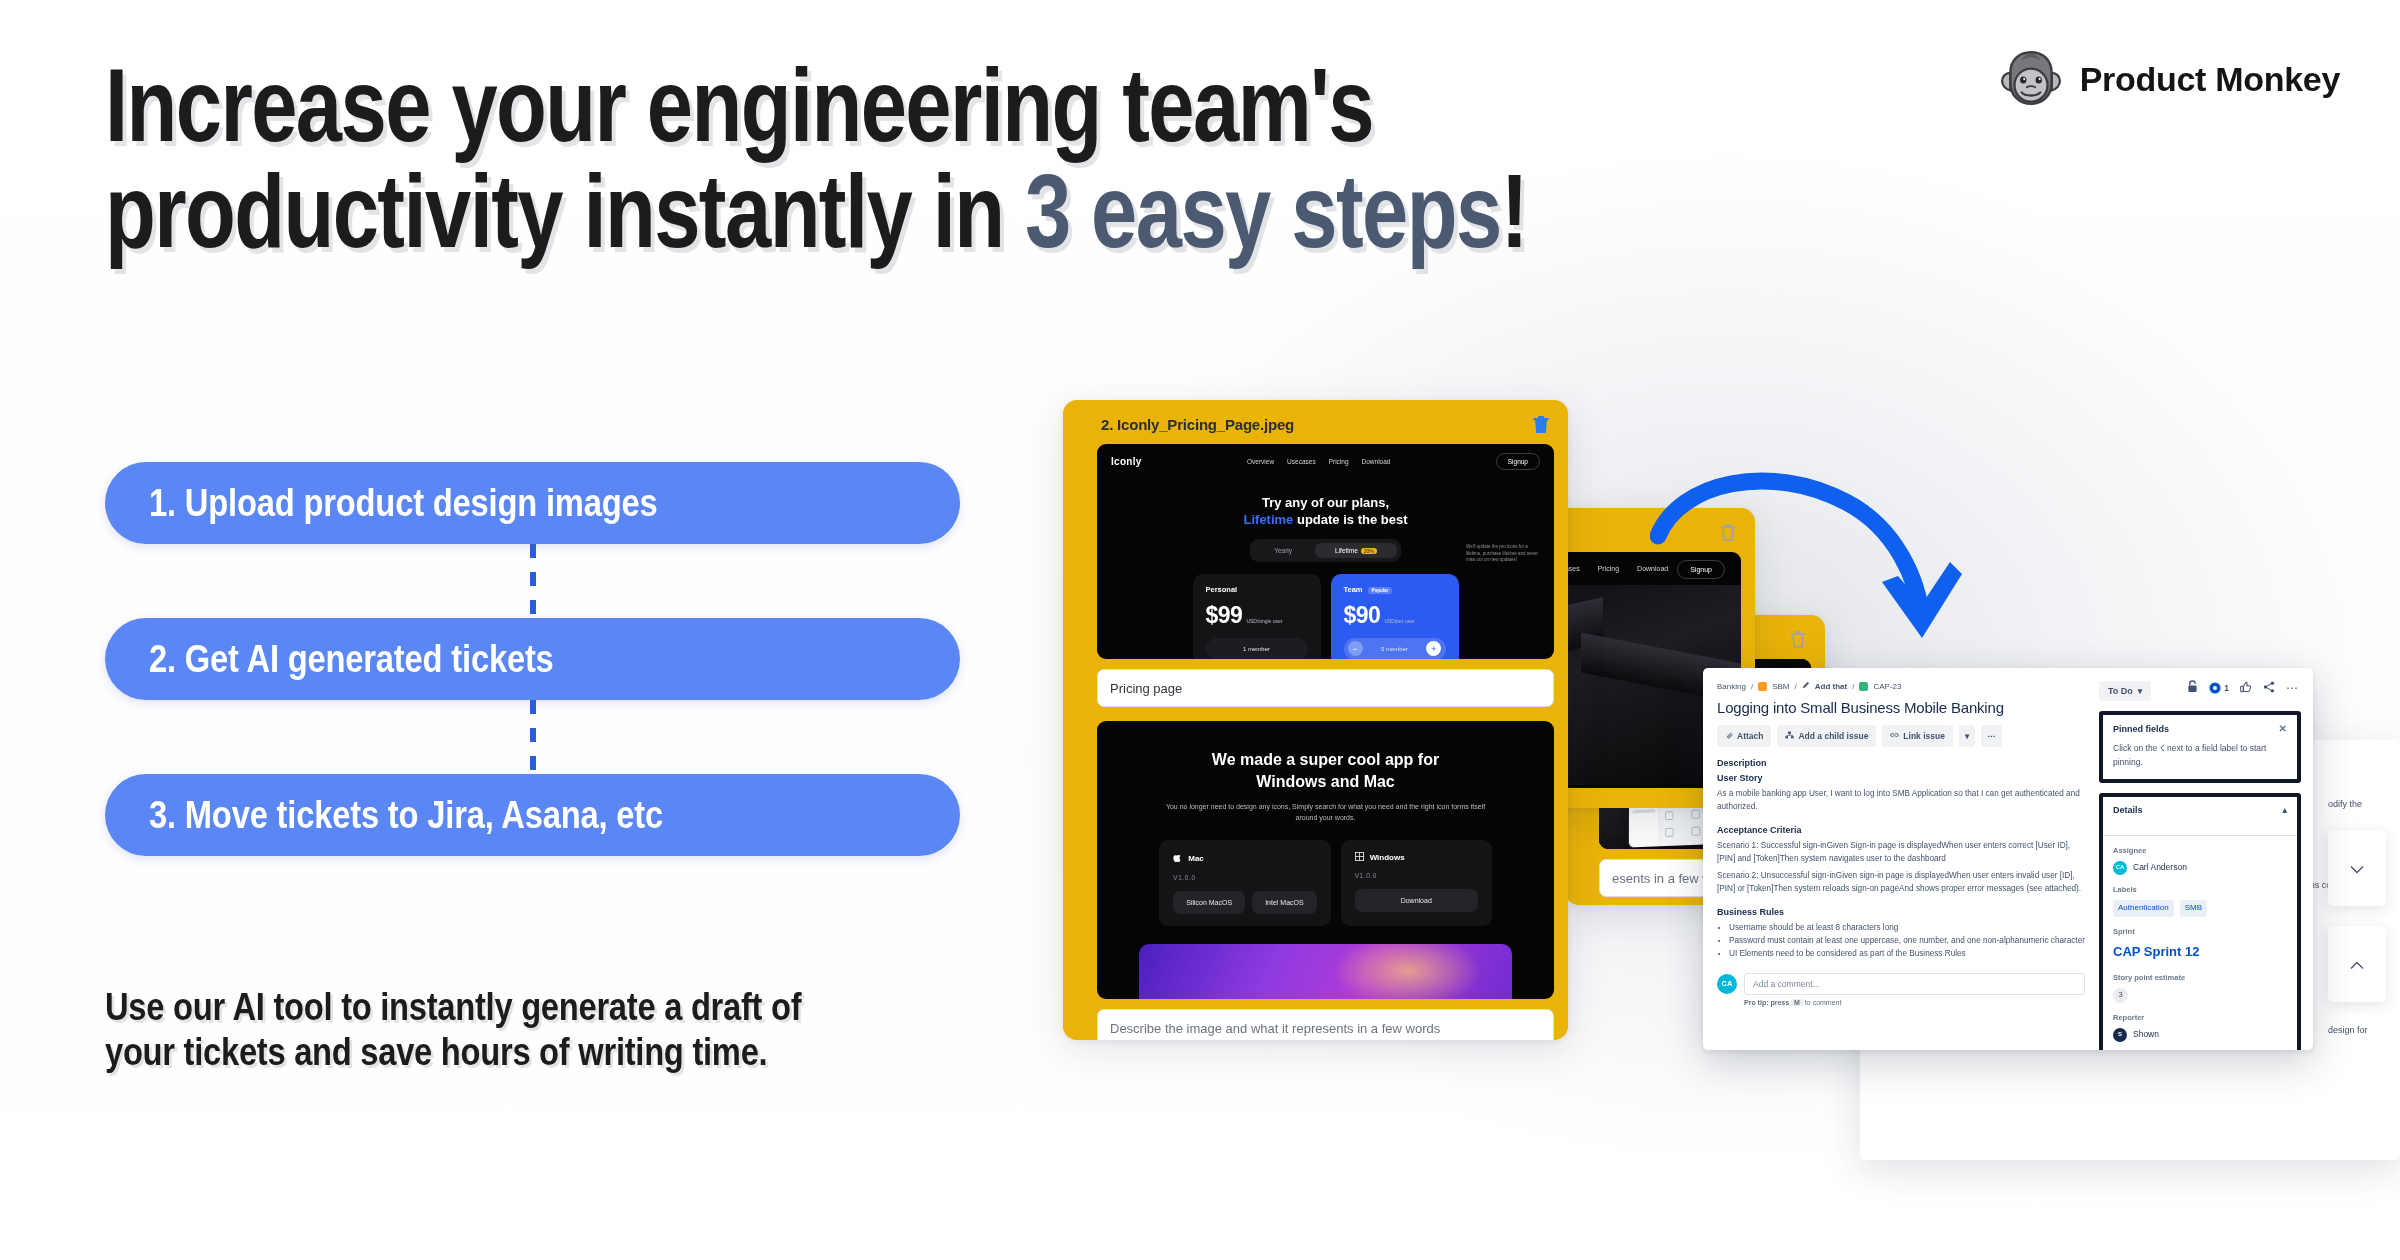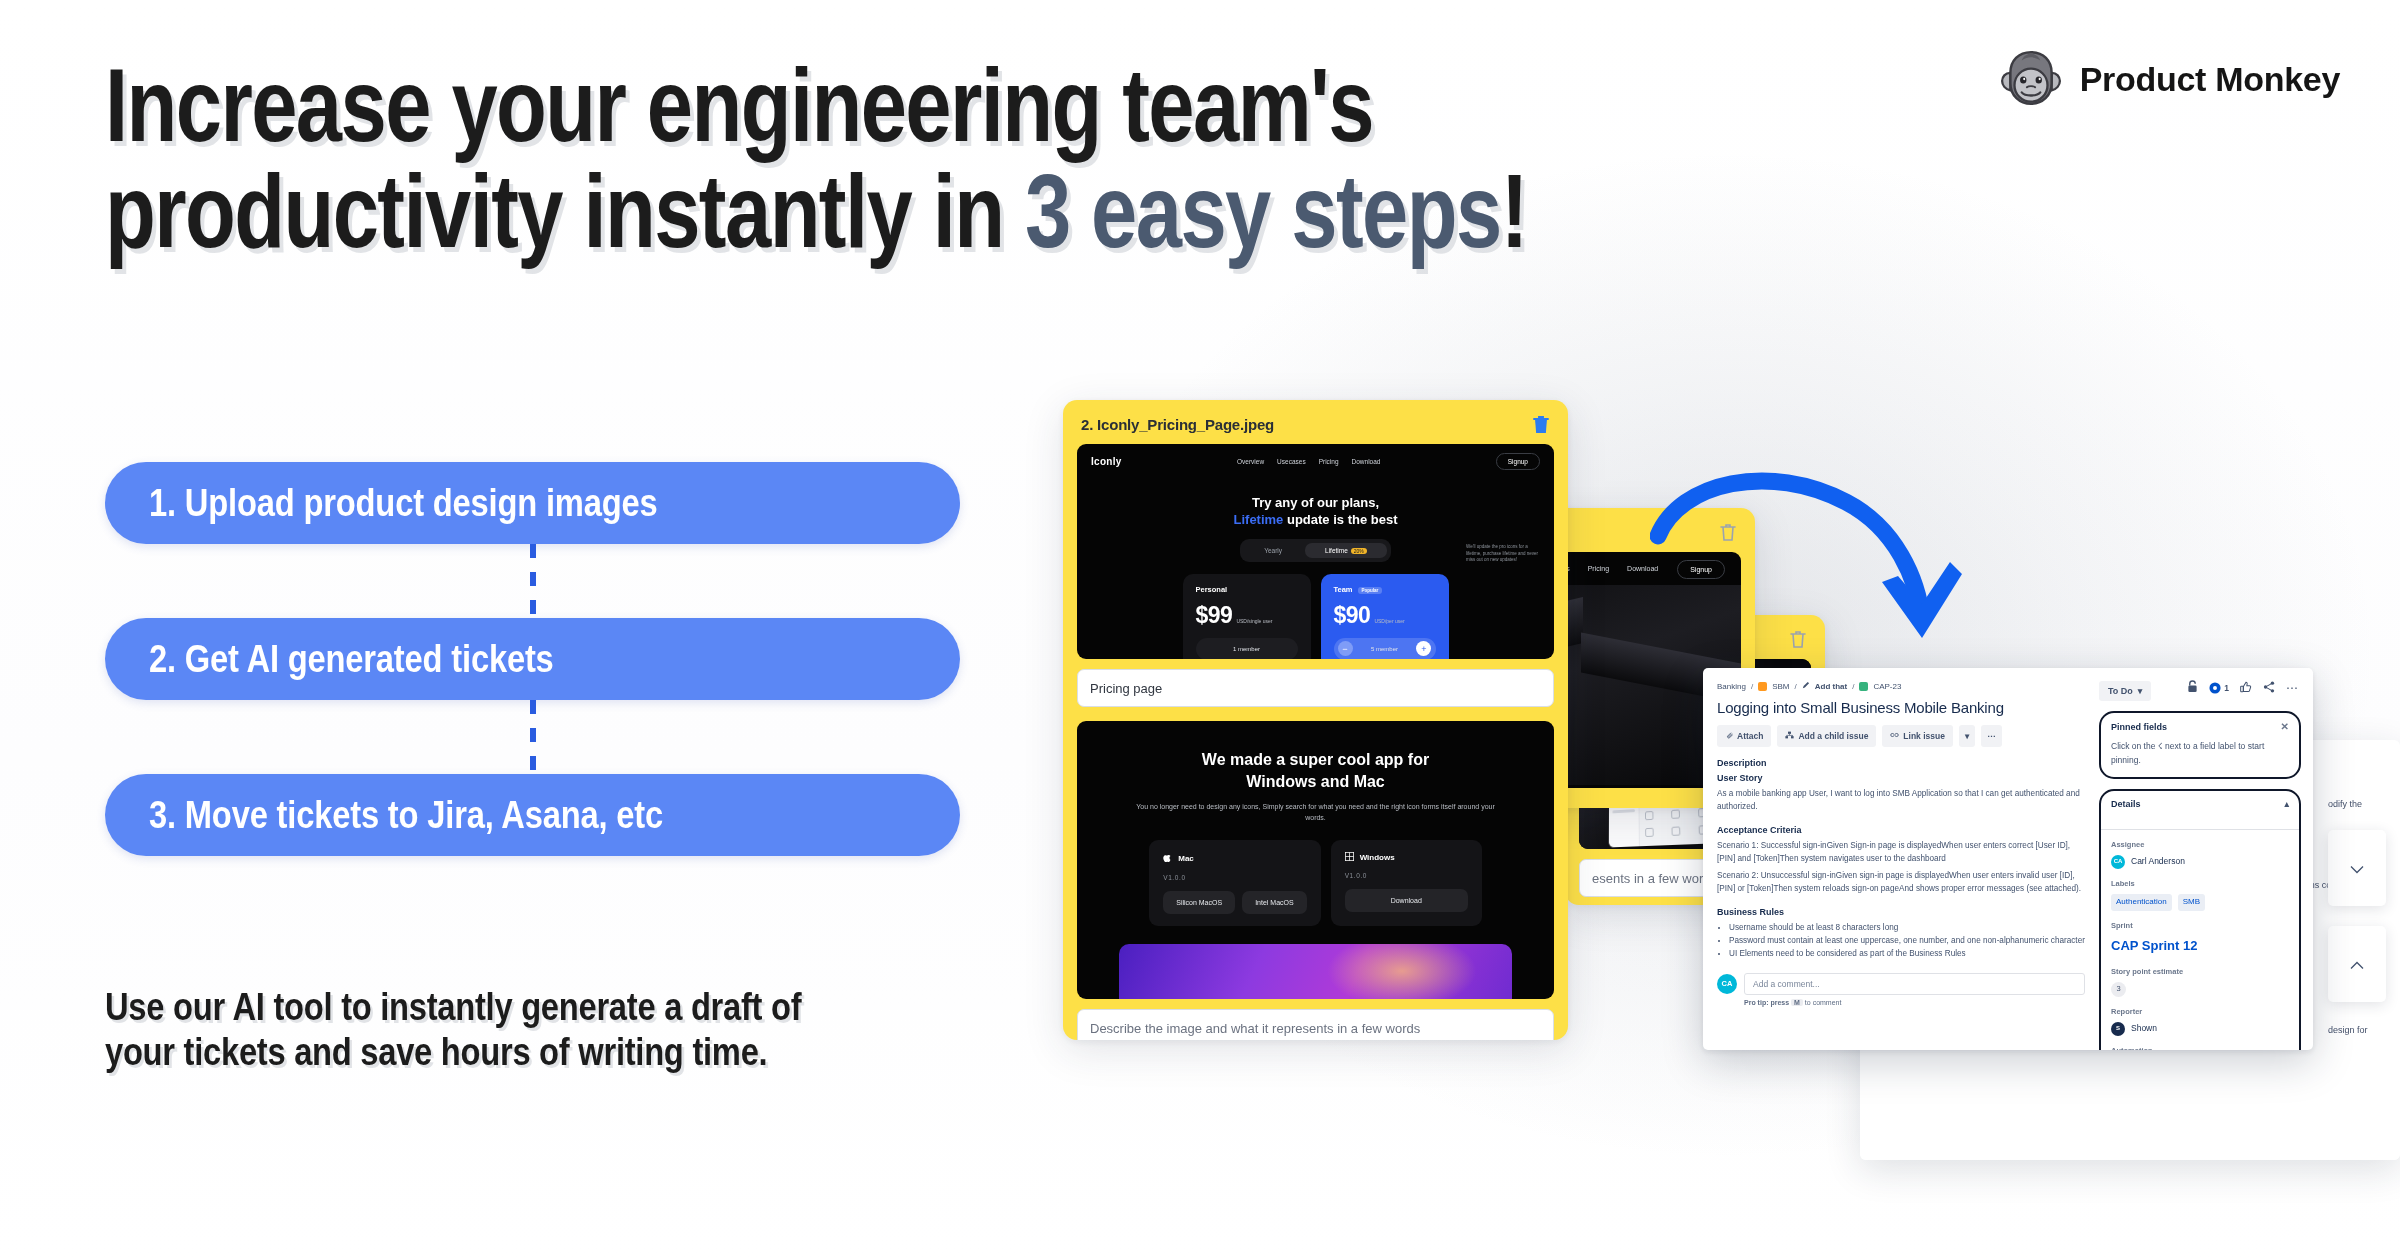--- a/index.html
+++ b/index.html
@@ -66,24 +66,25 @@
     width: 900px;
     font-size: 38px; line-height: 1.18; font-weight: bold; color: #1c1c1c;
     letter-spacing: -0.3px;
     transform: scaleX(0.86); transform-origin: left top;
     text-shadow: 3px 3px 0 rgba(185,190,198,0.42);
   }
 
   
   .card {
     position: absolute;
-    background: #fde047;
+    background: #eab308;
     border-radius: 14px;
     box-shadow: 0 10px 40px rgba(40,50,70,0.13), 0 2px 8px rgba(40,50,70,0.07);
     overflow: hidden;
+    padding-left: 20px;
   }
   .card-head {
     display: flex; align-items: center; justify-content: space-between;
     padding: 14px 18px 10px 18px;
   }
   .card-title { font-size: 15px; font-weight: bold; color: #2a2f36; letter-spacing: -0.2px; white-space: nowrap; }
   .trash { width: 18px; height: 20px; flex: none; }
   .card-input {
     margin: 10px 14px 14px 14px;
     height: 38px; border: 1px solid #d9dee6; border-radius: 7px;
@@ -219,21 +220,21 @@
             font-size: 7.5px; display: flex; align-items: center; justify-content: center; font-weight: bold; flex: none; }
   .avatar.dark { background: #172b4d; }
   .avatar.sm { width: 14px; height: 14px; font-size: 6px; }
   .comment-box { flex: 1; height: 22px; border: 1px solid #dfe1e6; border-radius: 3px; background: #fff;
                  display: flex; align-items: center; padding: 0 8px; font-size: 8.5px; color: #7a869a; }
   .protip { font-size: 7px; color: #5e6c84; margin: 4px 0 0 27px; font-weight: bold; }
   .protip em { font-style: normal; font-weight: normal; }
   .kbd { background: #ebecf0; border-radius: 2px; padding: 0 3px; font-weight: bold; }
   .status-pill { background: #f1f2f5; border-radius: 3px; padding: 5px 9px; font-size: 9px;
                  font-weight: bold; color: #42526e; display: inline-flex; align-items: center; gap: 5px; }
-  .panel { border: 2px solid #0f172a; border-radius: 15px; margin-top: 10px; background: #fff; }
+  .panel { border: 4px solid #0f172a; border-radius: 3px; margin-top: 10px; background: #fff; }
   .panel-h { display: flex; align-items: center; justify-content: space-between; padding: 8px 10px; font-weight: bold; font-size: 9px; color: #172b4d; }
   .panel-b { padding: 0 10px 10px 10px; font-size: 8.5px; color: #42526e; line-height: 1.6; }
   .panel-b.divided { border-top: 1px solid #dfe1e6; padding-top: 9px; margin-top: 12px; }
   .fld-l { font-size: 7.5px; font-weight: bold; color: #6b778c; margin-top: 9px; }
   .fld-v { font-size: 8.5px; color: #172b4d; margin-top: 4px; display: flex; align-items: center; gap: 6px; }
   .lbl-chip { background: #eaeef5; border-radius: 3px; padding: 2px 5px; color: #0052cc; font-size: 8px; }
   .lnk { color: #0052cc; font-size: 13px; font-weight: bold; }
   .sp-chip { background: #ebecf0; border-radius: 50%; width: 15px; height: 15px; display: flex;
              align-items: center; justify-content: center; font-size: 7.5px; color: #42526e; }
 

